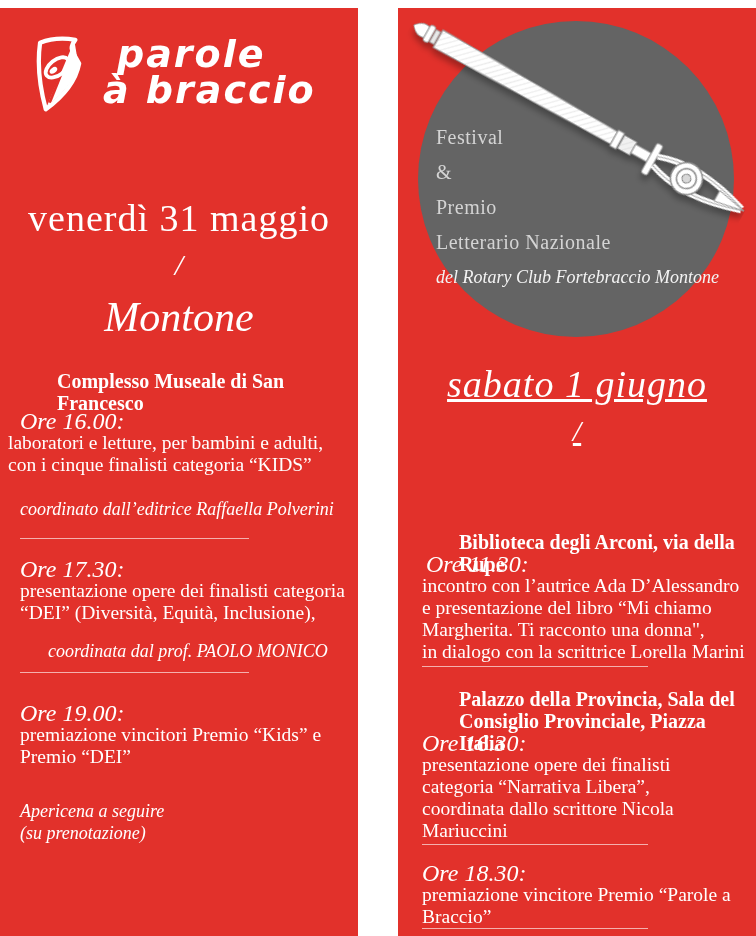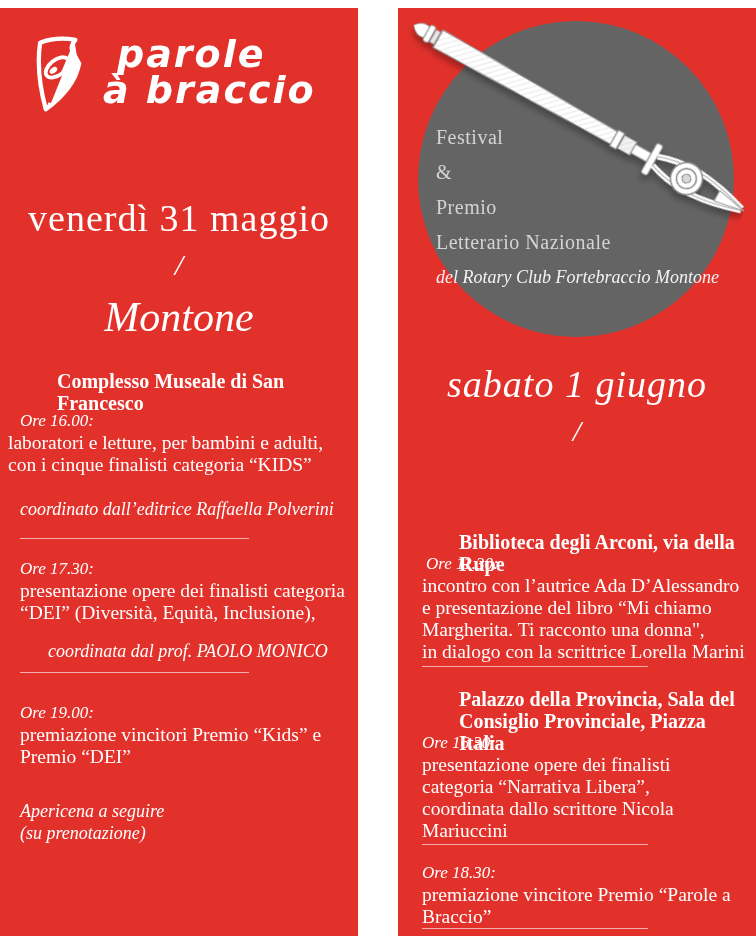--- a/index.html
+++ b/index.html
@@ -32,21 +32,21 @@
   .logo-text .l2 { display:block; }
 
   
   .date-block { left:0; width:100%; text-align:center; }
   .date-day   { font-size:38px; line-height:48px; letter-spacing:1px; }
   .date-day.it{ font-style:italic; }
   .date-slash { font-style:italic; font-size:30px; line-height:46px; }
   .date-city  { font-style:italic; font-size:42px; line-height:58px; }
 
   .venue { font-weight:bold; font-size:20px; line-height:22px; white-space:pre-line;margin-left:37px; }
-  .time  { font-style:italic; font-size:17px; line-height:22px;text-align:right; }
+  .time  { font-style:italic; font-size:24px; line-height:22px;text-align:right; }
   .desc  { font-size:19.5px; line-height:22px; white-space:pre-line; }
   .credit{ font-style:italic; font-size:18px; line-height:22px; white-space:pre-line; }
   .divider { height:1px; background:rgba(255,255,255,0.62); width:229px; }
   .divider.r { width:226px; }
 
   
   .circle {
     left:20px; top:13px; width:316px; height:316px;
     border-radius:50%; background:#646464;
   }
@@ -157,21 +157,21 @@
 
         <path d="M350,26 L381,32 L350,38 Z" fill="#ffffff" stroke="#9a9a9a" stroke-width="1"></path>
 
         <circle cx="315" cy="32" r="16" fill="#ffffff" stroke="#8f8f8f" stroke-width="1.5"></circle>
         <circle cx="315" cy="32" r="10" fill="none" stroke="#8f8f8f" stroke-width="1.5"></circle>
         <circle cx="315" cy="32" r="4.5" fill="#d9d9d9" stroke="#7f7f7f" stroke-width="1"></circle>
       </g>
     </svg>
   </div>
 
-  <div class="abs date-block" style="top:352px;">
+  <div class="abs date-block" style="top:352px;text-decoration:underline;">
     <div class="date-day it">sabato 1 giugno</div>
     <div class="date-slash">/</div>
   </div>
 
   <div class="abs venue" style="left:24px; top:523px;">Biblioteca degli Arconi, via della Rupe</div>
   <div class="abs time" style="left:28px; top:545px;">Ore 11.30:</div>
   <div class="abs desc" style="left:24px; top:567px;">incontro con l’autrice Ada D’Alessandro
 e presentazione del libro “Mi chiamo
 Margherita. Ti racconto una donna",
 in dialogo con la scrittrice Lorella Marini</div>

